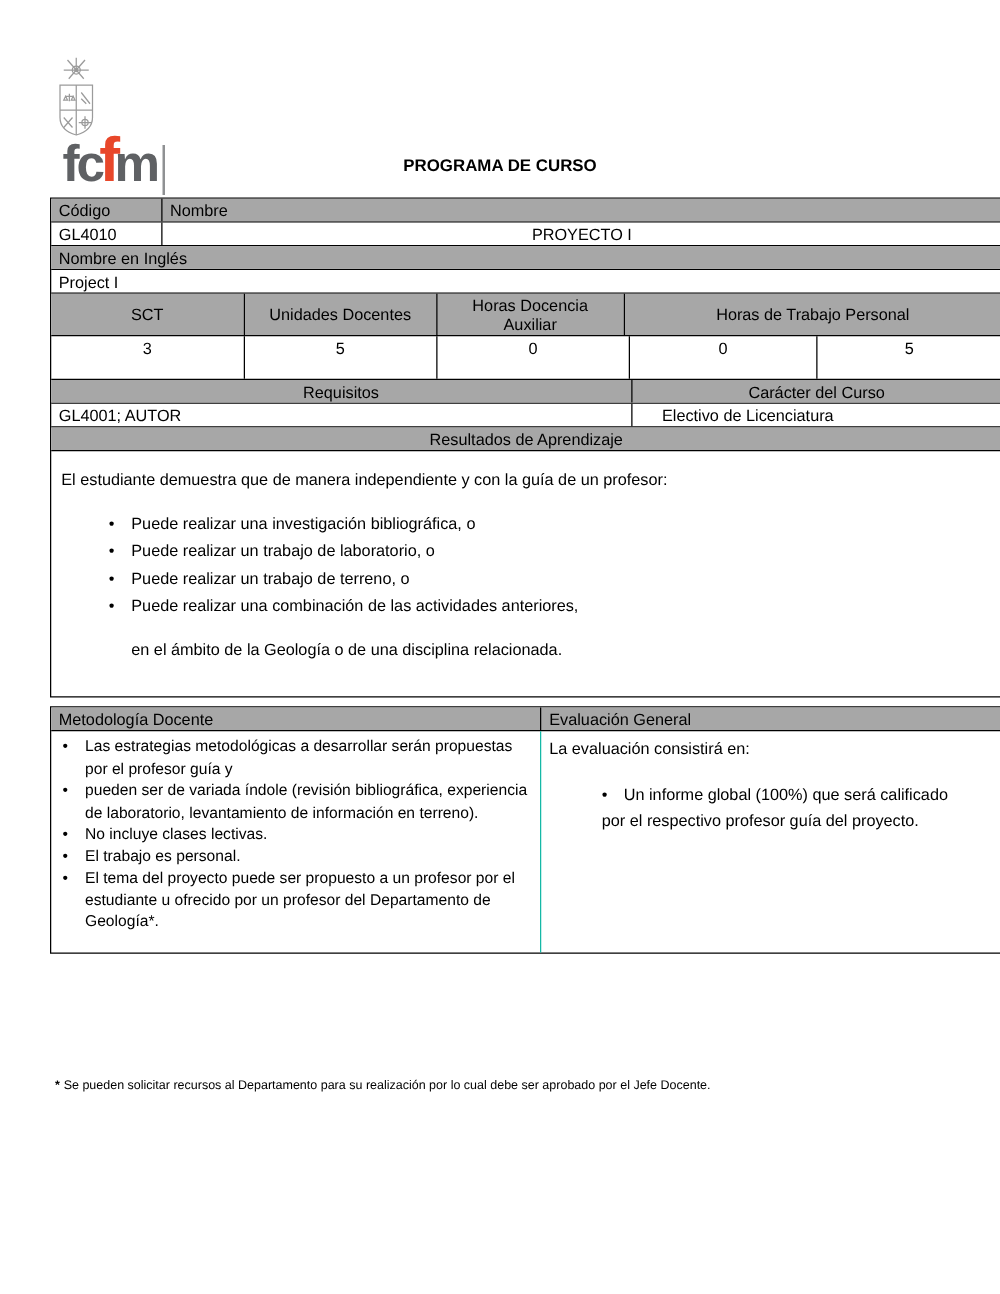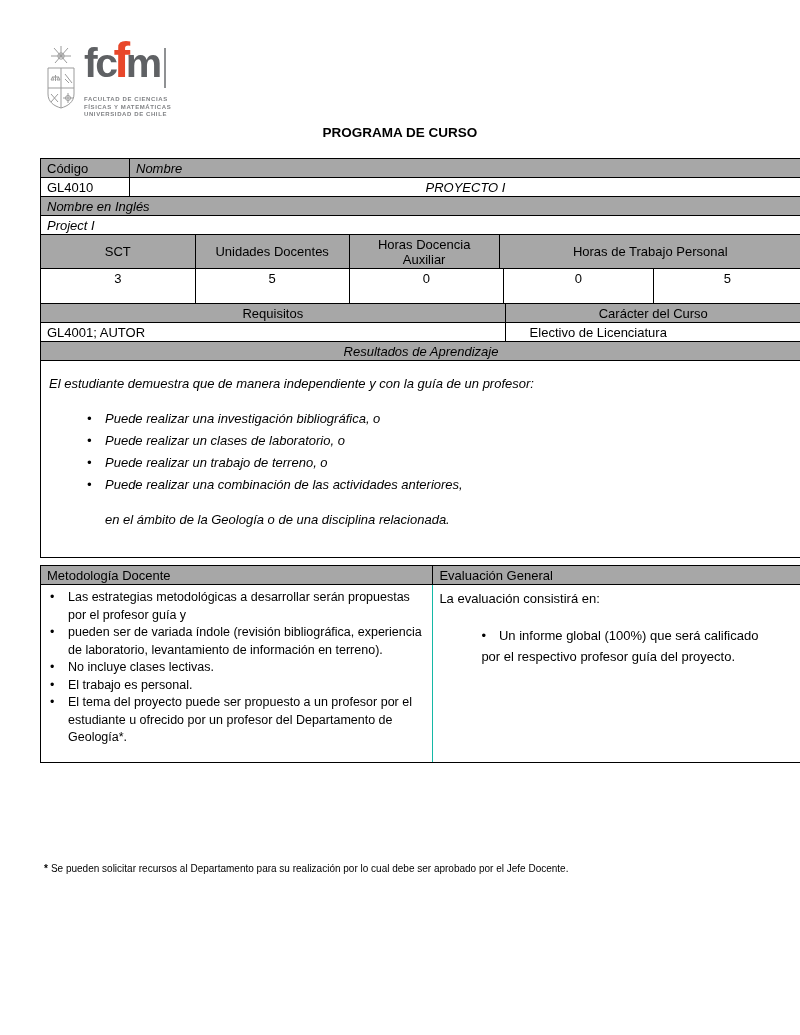--- a/index.html
+++ b/index.html
@@ -1,21 +1,21 @@
 <!DOCTYPE html>
 <html><head>
 <meta charset="utf-8">
 <style>
   html,body{margin:0;padding:0;}
   body{
     width:800px;height:1035px;position:relative;background:#ffffff;
     font-family:"Liberation Sans",sans-serif;color:#000;overflow:hidden;
   }
   
-  .logo{position:absolute;left:44px;top:46px;display:flex;align-items:flex-start;}
+  .logo{position:absolute;left:44px;top:46px;display:flex;align-items:flex-start;flex-direction:column;}
   .shield{width:34px;height:68px;display:block;}
   .logo-text{margin-left:6px;}
   .wordmark{font-weight:bold;font-size:41px;line-height:34px;letter-spacing:-2.5px;
             color:#5f6164;display:flex;align-items:flex-start;height:48px;}
   .wordmark .accent{color:#e8472a;font-size:50px;line-height:34px;position:relative;top:-3px;margin:0 -2px;}
   .logo-bar{width:2px;height:40px;background:#8f9193;margin-left:4px;margin-top:2px;}
   .caption{margin-top:2px;font-size:6px;line-height:7.5px;letter-spacing:0.6px;
            color:#808285;font-weight:600;white-space:nowrap;}
   
   .title{position:absolute;top:125px;left:0;width:100%;text-align:center;
@@ -28,21 +28,21 @@
   .row{display:flex;border-top:1px solid #000;box-sizing:border-box;align-items:stretch;}
   .row:first-child{border-top:none;}
   .cell{box-sizing:border-box;padding:1px 6px;display:flex;align-items:center;min-width:0;}
   .cell + .cell{border-left:1px solid #000;}
   .gray{background:#a7a7a7;}
   .hC{justify-content:center;text-align:center;}
   .h1{min-height:18px;}
   .hdr5{min-height:33px;line-height:15px;}
   .hval{min-height:34px;align-items:flex-start;padding-top:2px;}
   .w-code{width:88px;flex:none;}
-  .w-rest{flex:1;font-style:italic;}
+  .w-rest{flex:1;}
   .c5a{width:20.2%;flex:none;}
   .c5b{width:20.3%;flex:none;}
   .c5c{width:20.3%;flex:none;}
   .c5d{width:19.7%;flex:none;}
   .c5e{flex:1;}
   .wReq{width:61%;flex:none;}
   .wCar{flex:1;}
   .pad-indent{padding-left:24px;}
   
   .res-body{display:block;min-height:172px;padding:14px 8px 10px 8px;}
@@ -145,21 +145,21 @@
       <div class="cell h1 wCar pad-indent">Electivo de Licenciatura</div>
     </div>
     <div class="row">
       <div class="cell gray h1 hC w-rest">Resultados de Aprendizaje</div>
     </div>
     <div class="row">
       <div class="res-body w-rest">
         <div class="res-intro">El estudiante demuestra que de manera independiente y con la guía de un profesor:</div>
         <ul class="res-list">
           <li>Puede realizar una investigación bibliográfica, o</li>
-          <li>Puede realizar un clases de laboratorio, o</li>
+          <li>Puede realizar un trabajo de laboratorio, o</li>
           <li>Puede realizar un trabajo de terreno, o</li>
           <li>Puede realizar una combinación de las actividades anteriores,</li>
         </ul>
         <div class="res-close">en el ámbito de la Geología o de una disciplina relacionada.</div>
       </div>
     </div>
   </div>
 
   <div class="tbl t2">
     <div class="row">

